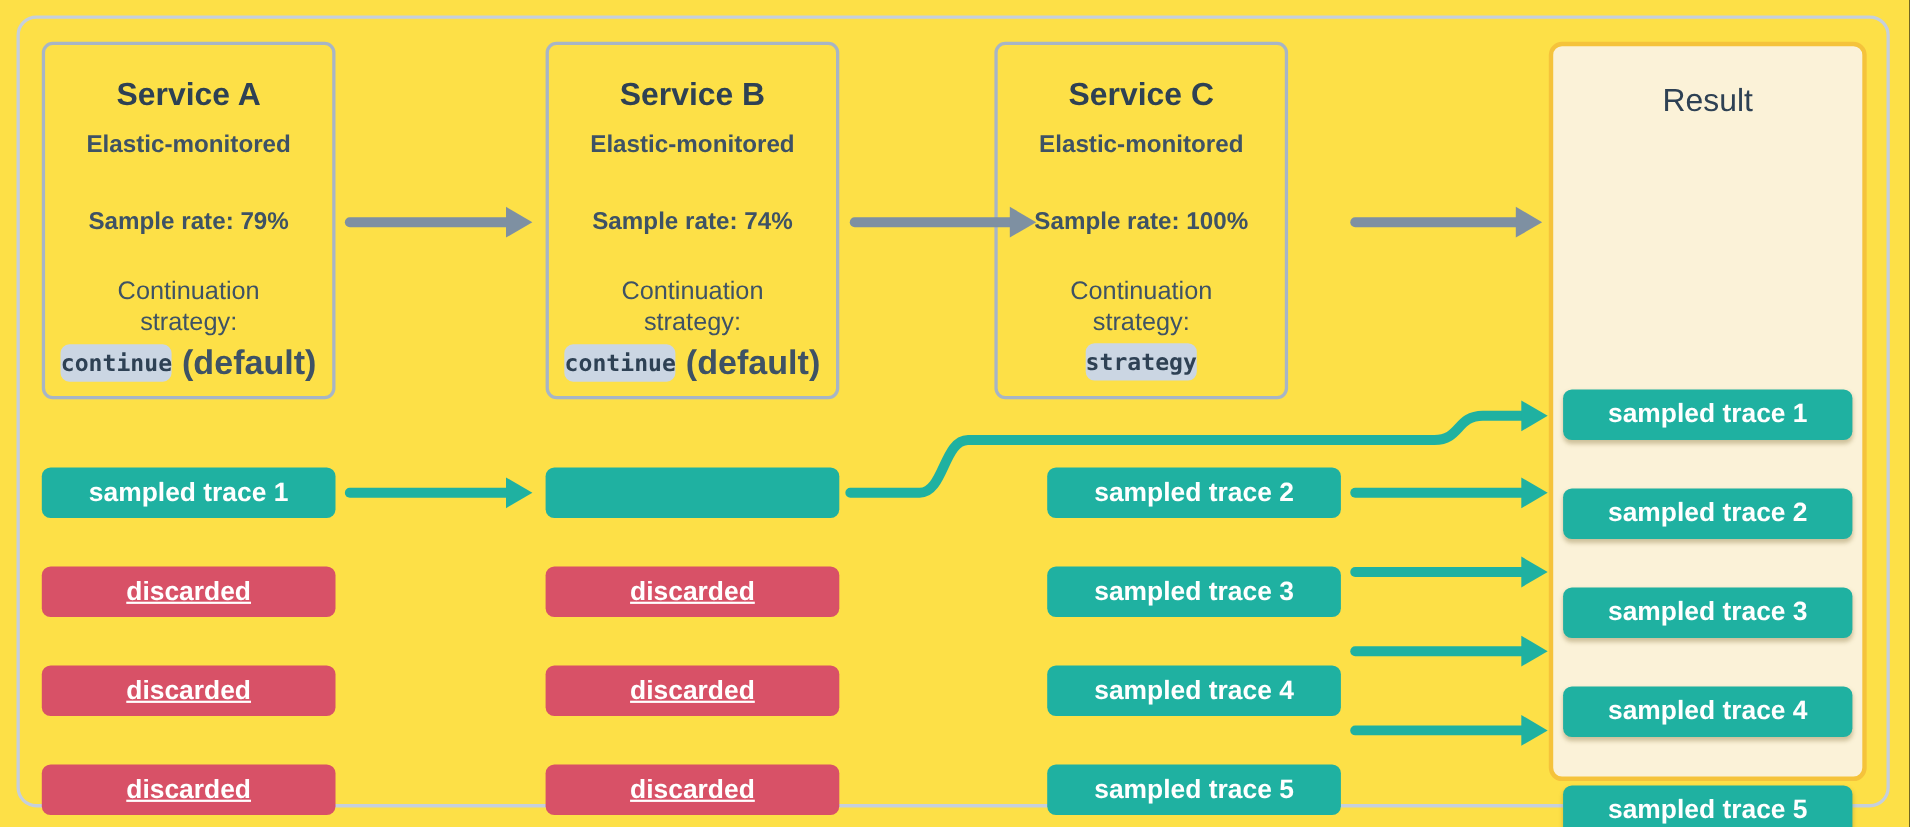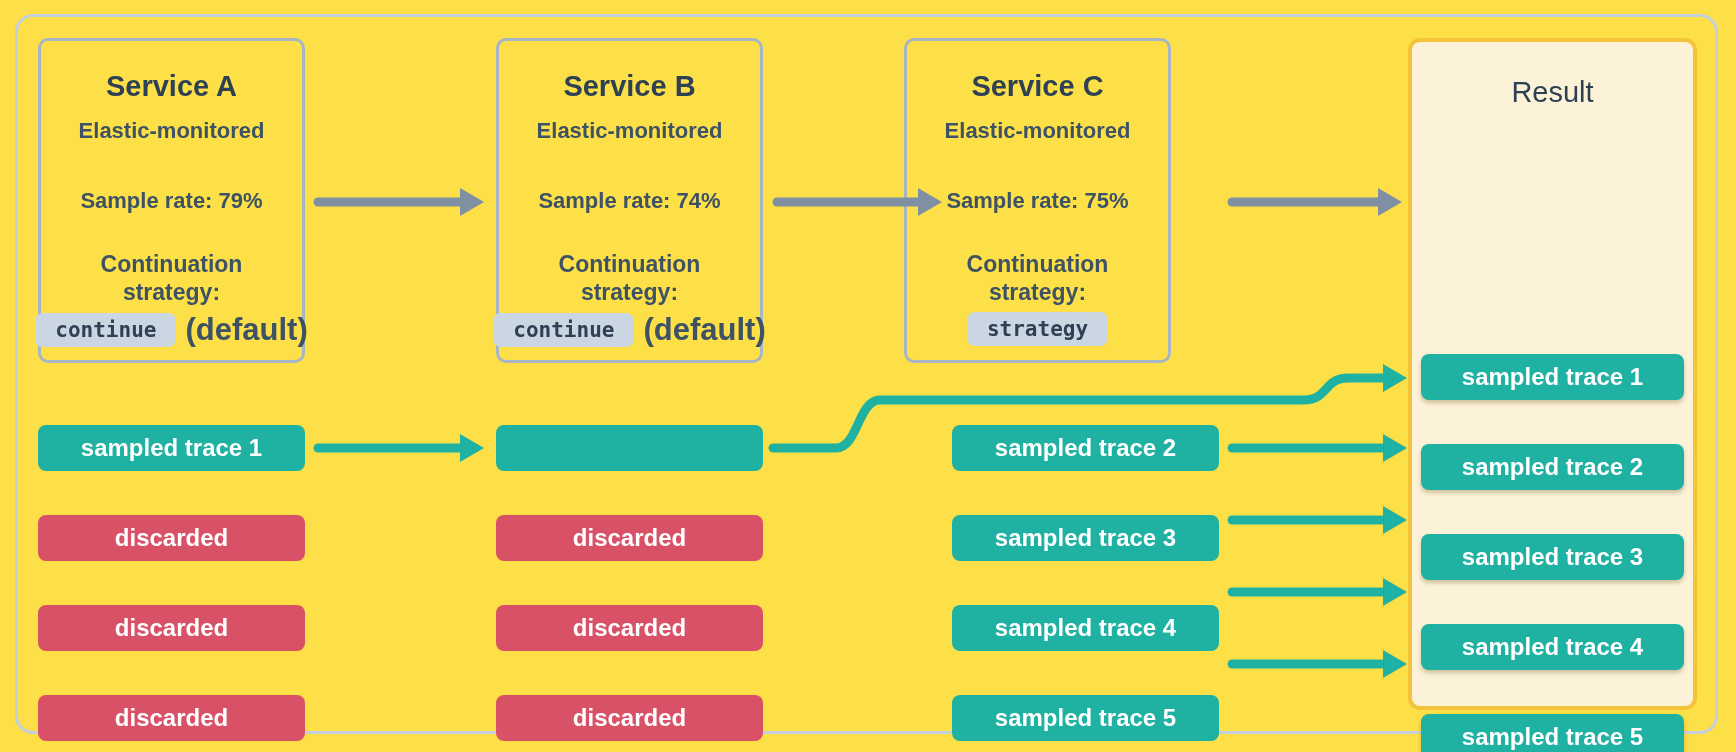--- a/index.html
+++ b/index.html
@@ -48,37 +48,37 @@
   }
   .service-sub {
     font-size: 22px;
     line-height: 26px;
     font-weight: 600;
     color: #3E5265;
     text-align: center;
   }
   .monitor { margin-top: 16px; }
   .sample  { margin-top: 44px; }
-  .cont-line { font-size: 23px; line-height: 28px; font-weight: 700; color: #3E5265; }
+  .cont-line { font-size: 23px; line-height: 28px; font-weight: 400; color: #3E5265; }
   .cont1 { margin-top: 36px; }
   .strategy-row {
     margin-top: 6px;
     display: flex;
     align-items: center;
     justify-content: center;
     gap: 9px;
   }
   .code-chip {
     font-family: "DejaVu Sans Mono", monospace;
     font-size: 21px;
     line-height: 26px;
     font-weight: 600;
     color: #2E4154;
     background: #CBD6E3;
-    padding: 4px 20px;
+    padding: 4px 0;
     border-radius: 8px;
     white-space: nowrap;
   }
   .strategy-note { font-size: 31px; font-weight: 600; color: #3E5265; white-space: nowrap; }
   .strategy-note:empty { display: none; }
 
   
   .result-panel {
     position: absolute;
     left: 1408px; top: 38px;
@@ -113,21 +113,21 @@
     border-radius: 8px;
     display: flex;
     align-items: center;
     justify-content: center;
     font-size: 24px;
     font-weight: 700;
     color: #FFFFFF;
     white-space: nowrap;
   }
   .chip.sampled   { background: #1FB1A1; }
-  .chip.discarded { background: #D85167; }
+  .chip.discarded { background: #D85167; text-decoration: underline; }
   .result-col .chip { box-shadow: 0 3px 4px rgba(120, 100, 40, 0.35); }
 
   
   svg.arrows {
     position: absolute;
     left: 0; top: 0;
     width: 1736px; height: 752px;
     pointer-events: none;
   }
   .flow-line  { stroke: #7E90A2; stroke-width: 9; fill: none; stroke-linecap: round; }
@@ -162,21 +162,21 @@
     <div class="cont-line">strategy:</div>
     <div class="strategy-row">
       <span class="code-chip">continue</span>
       <span class="strategy-note">(default)</span>
     </div>
   </div>
 
   <div class="service-box c">
     <div class="service-name">Service C</div>
     <div class="service-sub monitor">Elastic-monitored</div>
-    <div class="service-sub sample">Sample rate: 75%</div>
+    <div class="service-sub sample">Sample rate: 100%</div>
     <div class="cont-line cont1">Continuation</div>
     <div class="cont-line">strategy:</div>
     <div class="strategy-row">
       <span class="code-chip">strategy</span>
 
     </div>
   </div>
 
   <div class="result-panel">
     <div class="result-title">Result</div>

